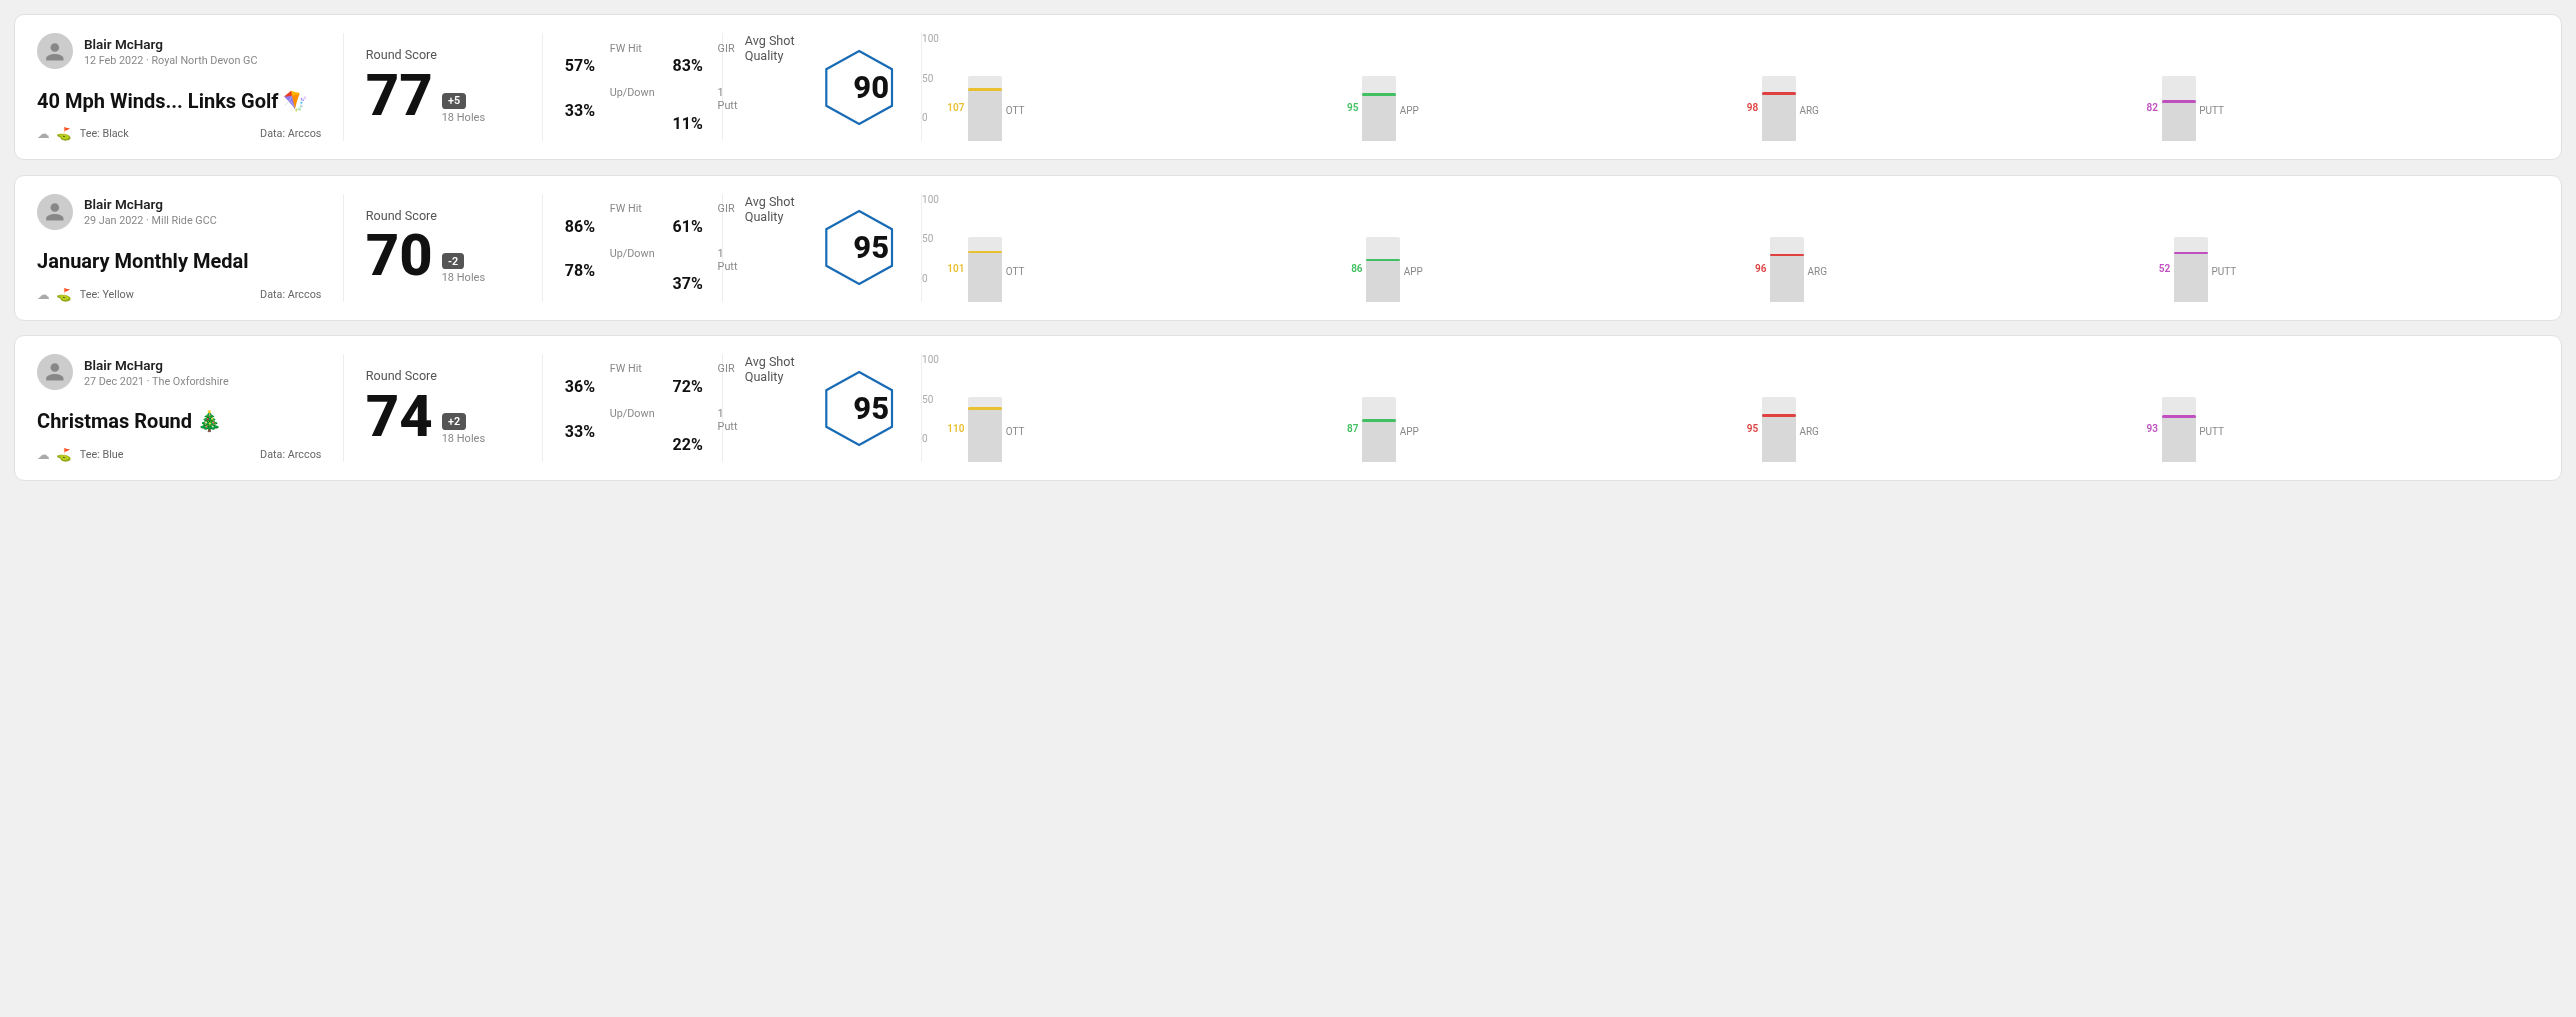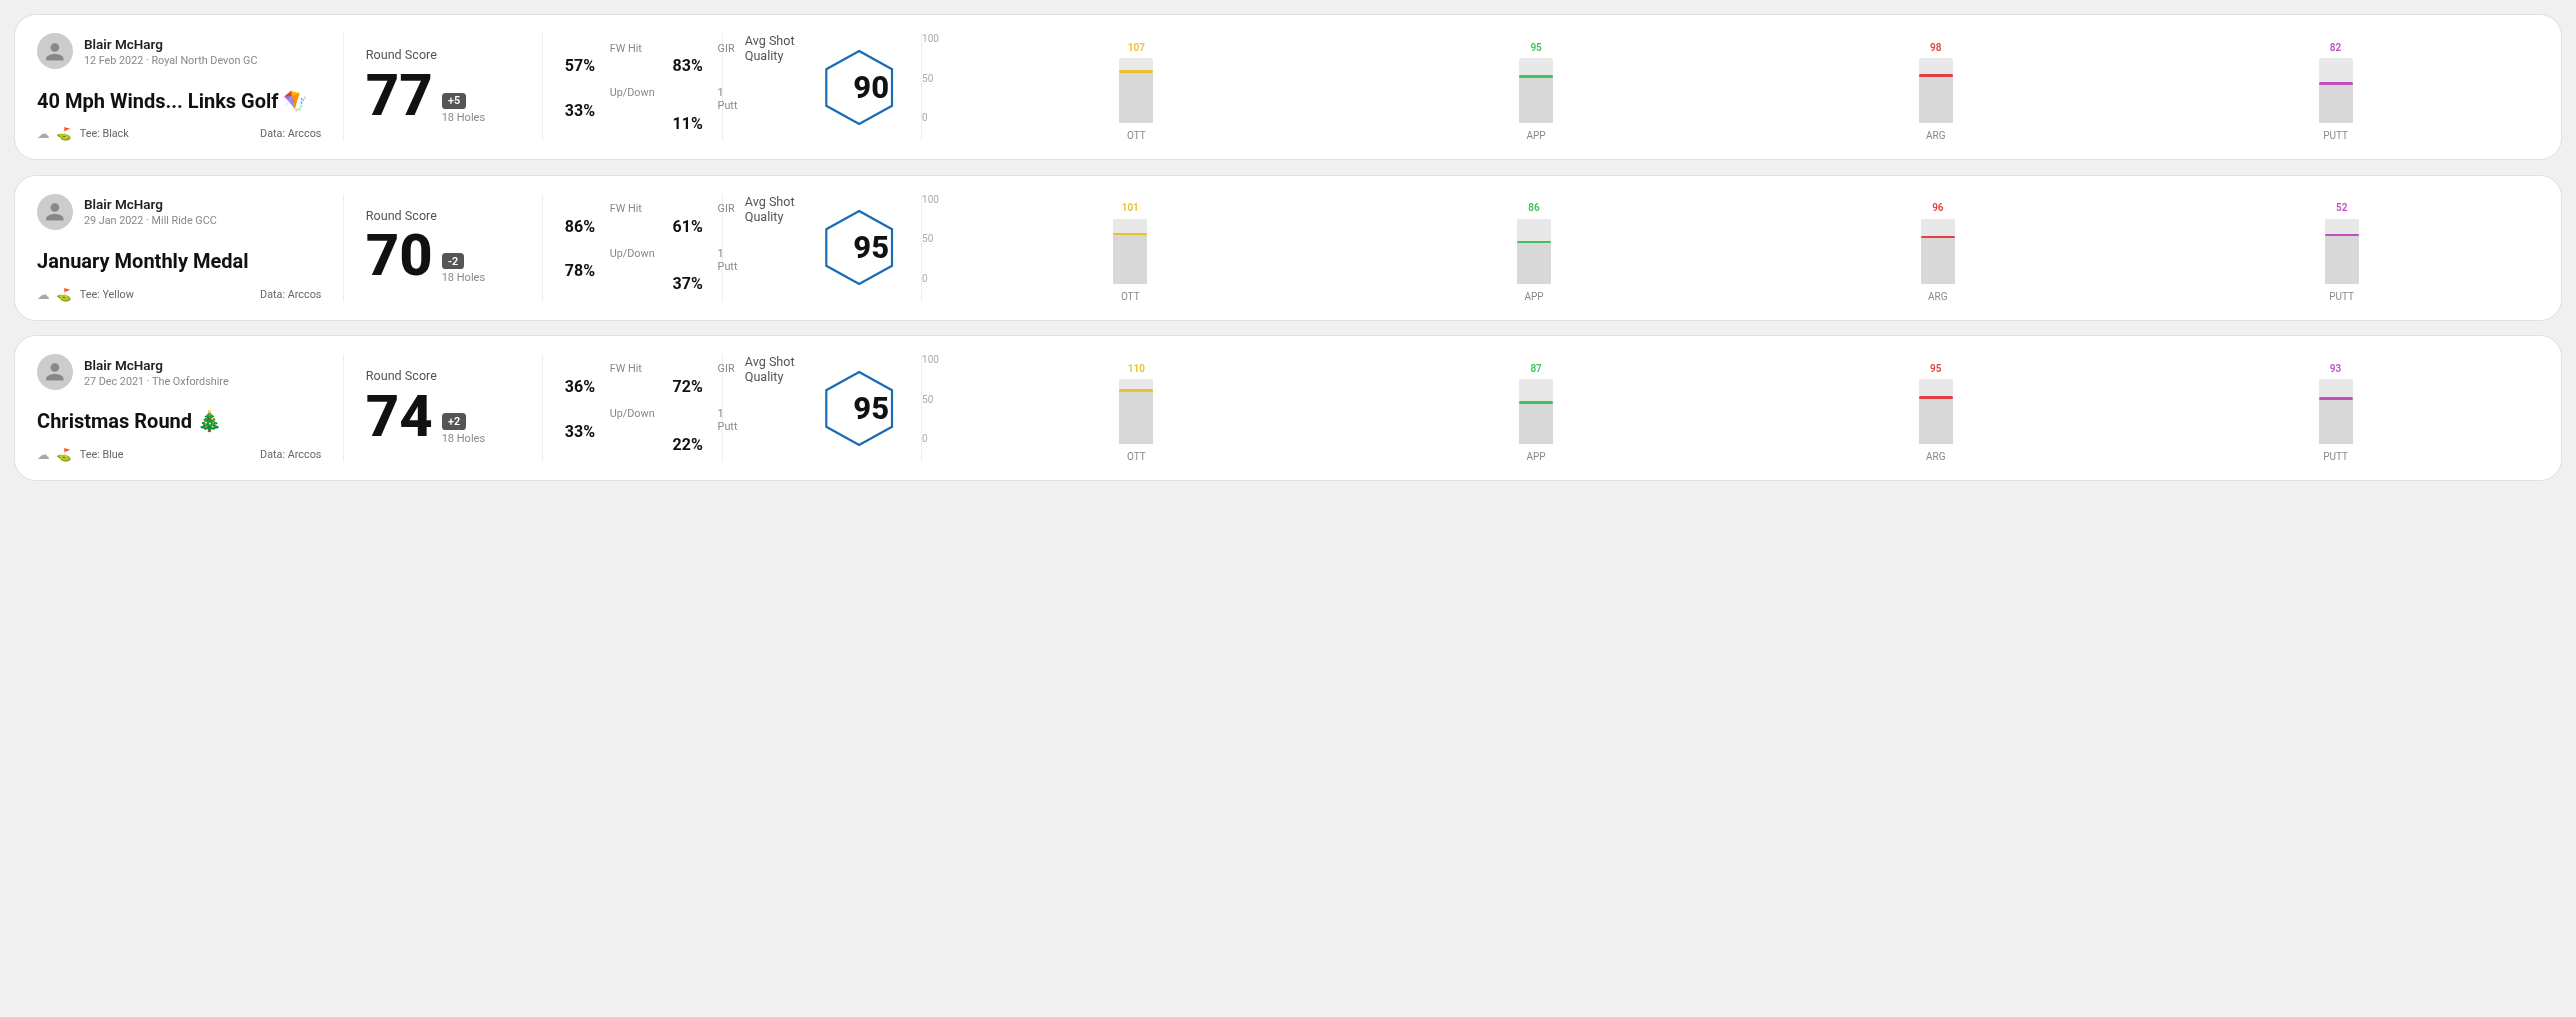--- a/index.html
+++ b/index.html
@@ -4,21 +4,21 @@
   <style>
     * { box-sizing: border-box; margin: 0; padding: 0; }
     body {
       font-family: -apple-system, BlinkMacSystemFont, 'Segoe UI', Roboto, sans-serif;
       background: #f0f0f0;
       padding: 14.4px;
       min-width: 1263px;
     }
     .card {
       background: #fff;
-      border-radius: 22px;
+      border-radius: 10px;
       border: 0.9px solid #e0e0e0;
       margin-bottom: 14.4px;
       padding: 18px 21.7px;
       display: flex;
       align-items: stretch;
       gap: 0;
     }
     .card-left {
       width: 307px;
       flex-shrink: 0;
@@ -197,21 +197,21 @@
 
     .card-chart {
       flex: 1;
       padding: 0 14.4px 0 21.7px;
       display: flex;
       flex-direction: column;
       justify-content: center;
     }
     .bar-group {
       display: flex;
-      flex-direction: column;
+      flex-direction: row;
       align-items: center;
       gap: 3.6px;
       flex: 1;
     }
     .bar-top-value {
       font-size: 10px;
       font-weight: 600;
       margin-bottom: 1.8px;
     }
     .bar-label {

